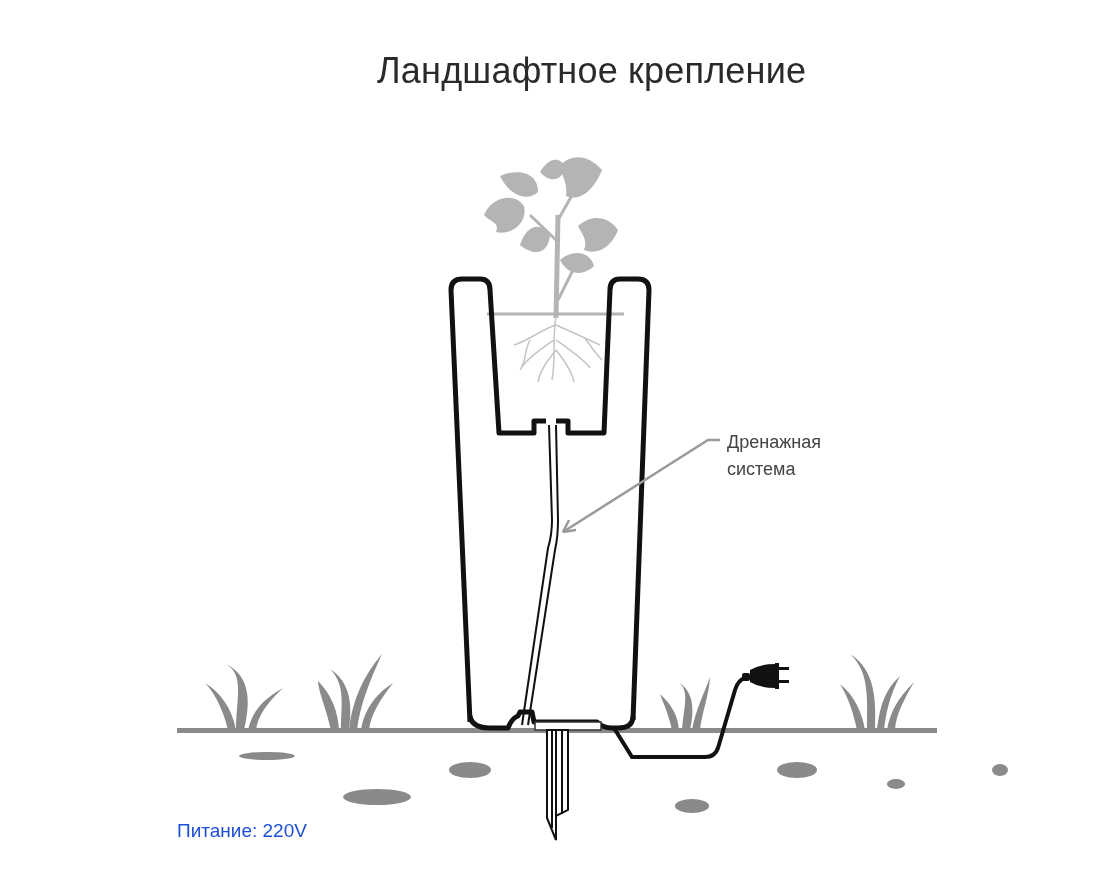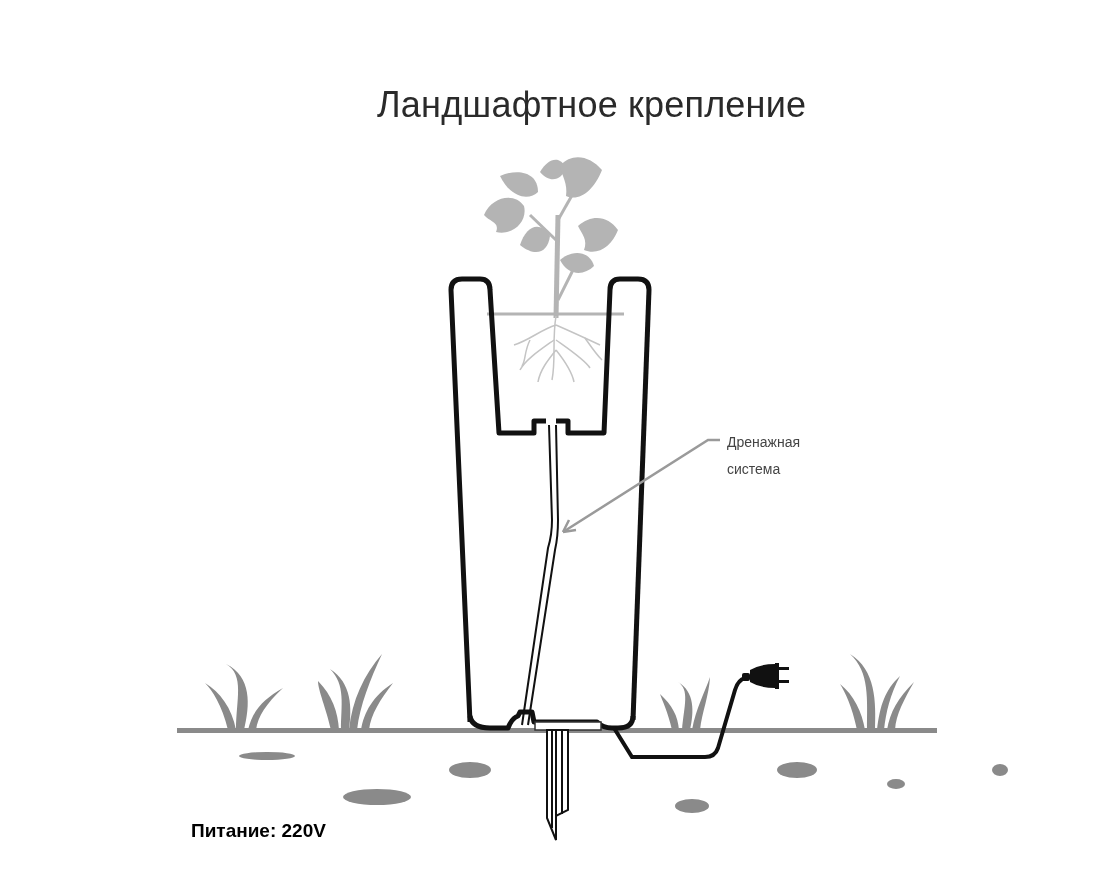--- a/index.html
+++ b/index.html
@@ -1,20 +1,20 @@
 <!DOCTYPE html>
 <html><head>
 <meta charset="utf-8">
 <style>
   html, body { margin: 0; padding: 0; background: #ffffff; }
   body { width: 1110px; height: 879px; position: relative; overflow: hidden; font-family: "Liberation Sans", "DejaVu Sans", sans-serif; }
   .title { position: absolute; left: 377px; top: 46px; font-size: 36px; line-height: 49px; color: #2a2a2a; font-weight: 300; letter-spacing: 0.2px; }
-  .title div { white-space: nowrap; margin-top: 34px; }
-  .label-drain { position: absolute; left: 727px; top: 429px; font-size: 14px; line-height: 27px; color: #444; }
-  .label-power { position: absolute; left: 191px; top: 820px; font-size: 19px; color: #000000; font-weight: bold; }
+  .title div { white-space: nowrap; }
+  .label-drain { position: absolute; left: 727px; top: 429px; font-size: 18px; line-height: 27px; color: #444; }
+  .label-power { position: absolute; left: 177px; top: 820px; font-size: 19px; color: #1d4ed8; }
   svg.art { position: absolute; left: 0; top: 0; }
 </style>
 </head>
 <body>
 
 <div class="title">
   <div>Ландшафтное крепление</div>
 </div>
 
 <svg class="art" width="1110" height="879" viewBox="0 0 1110 879">

